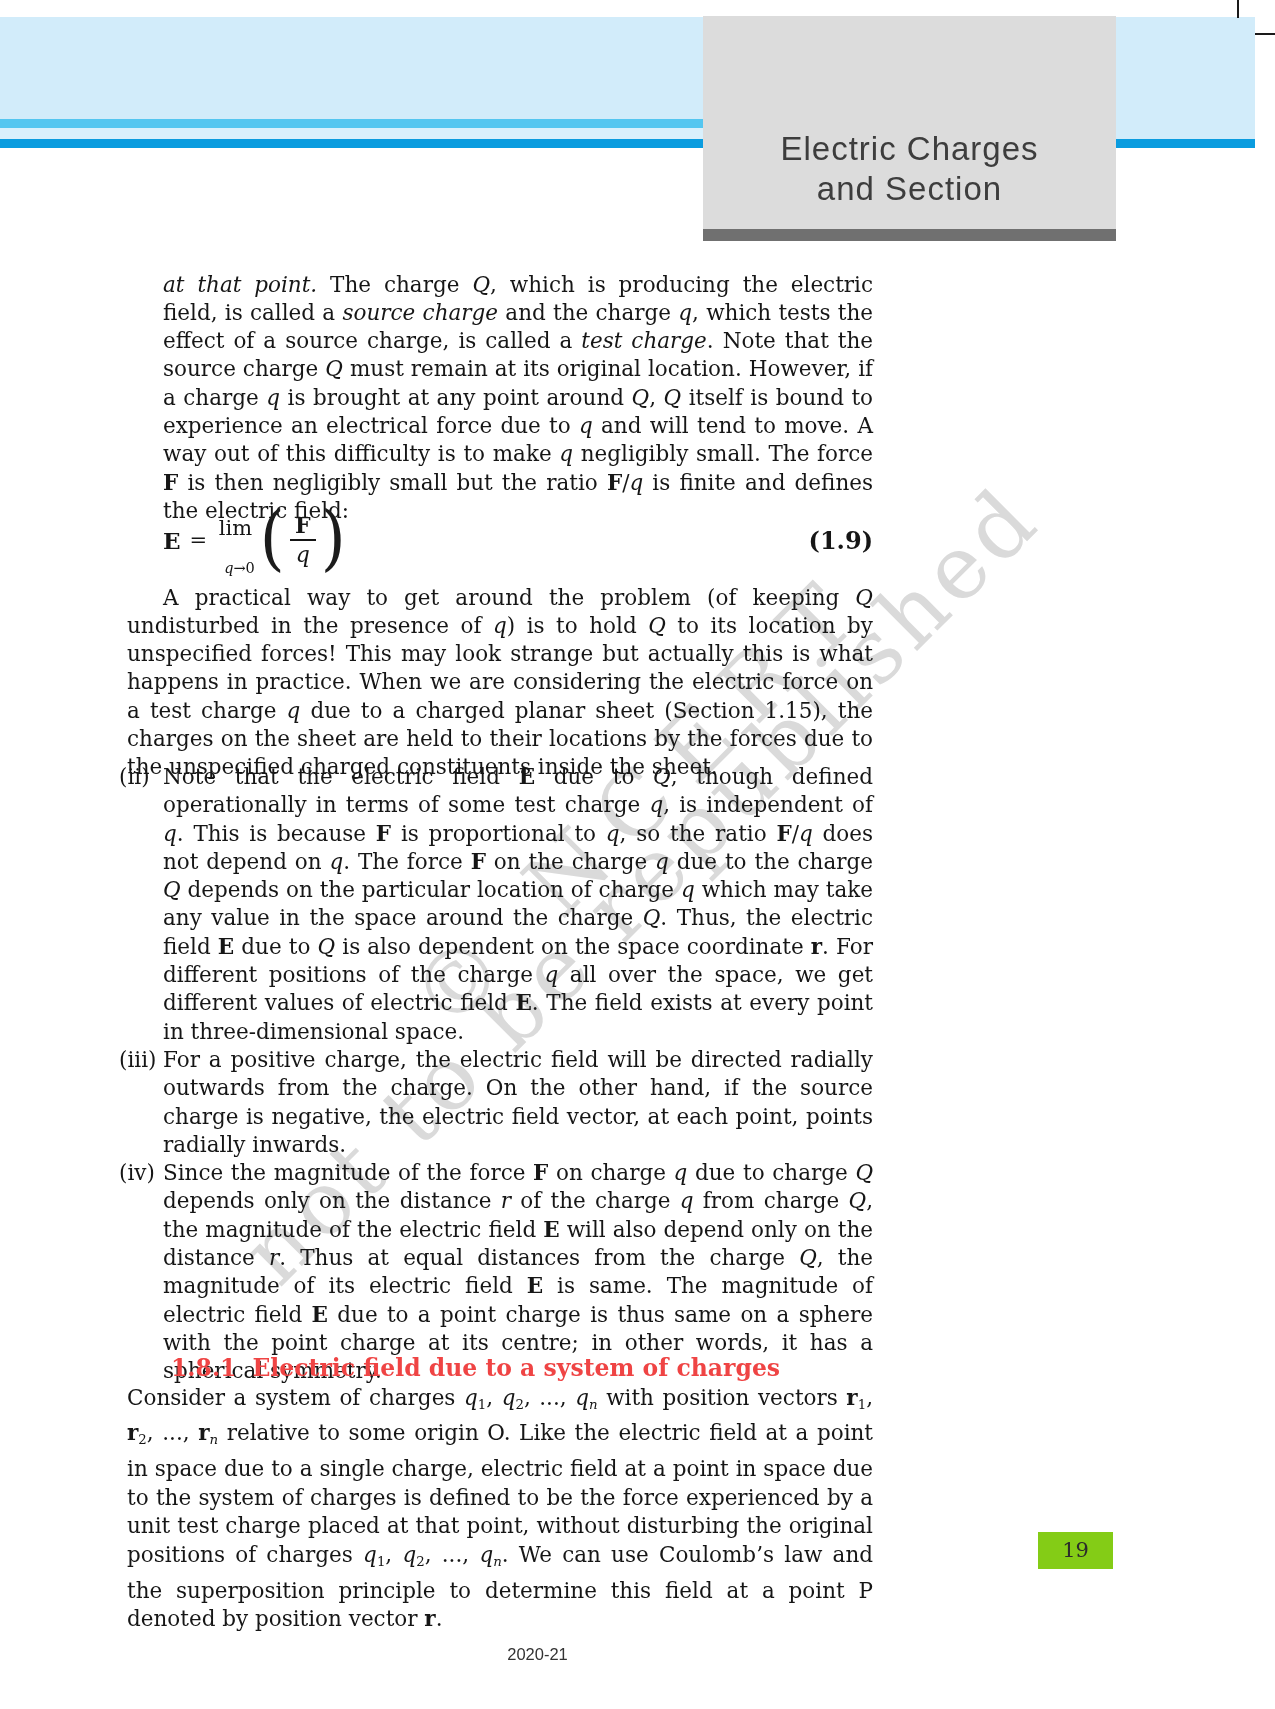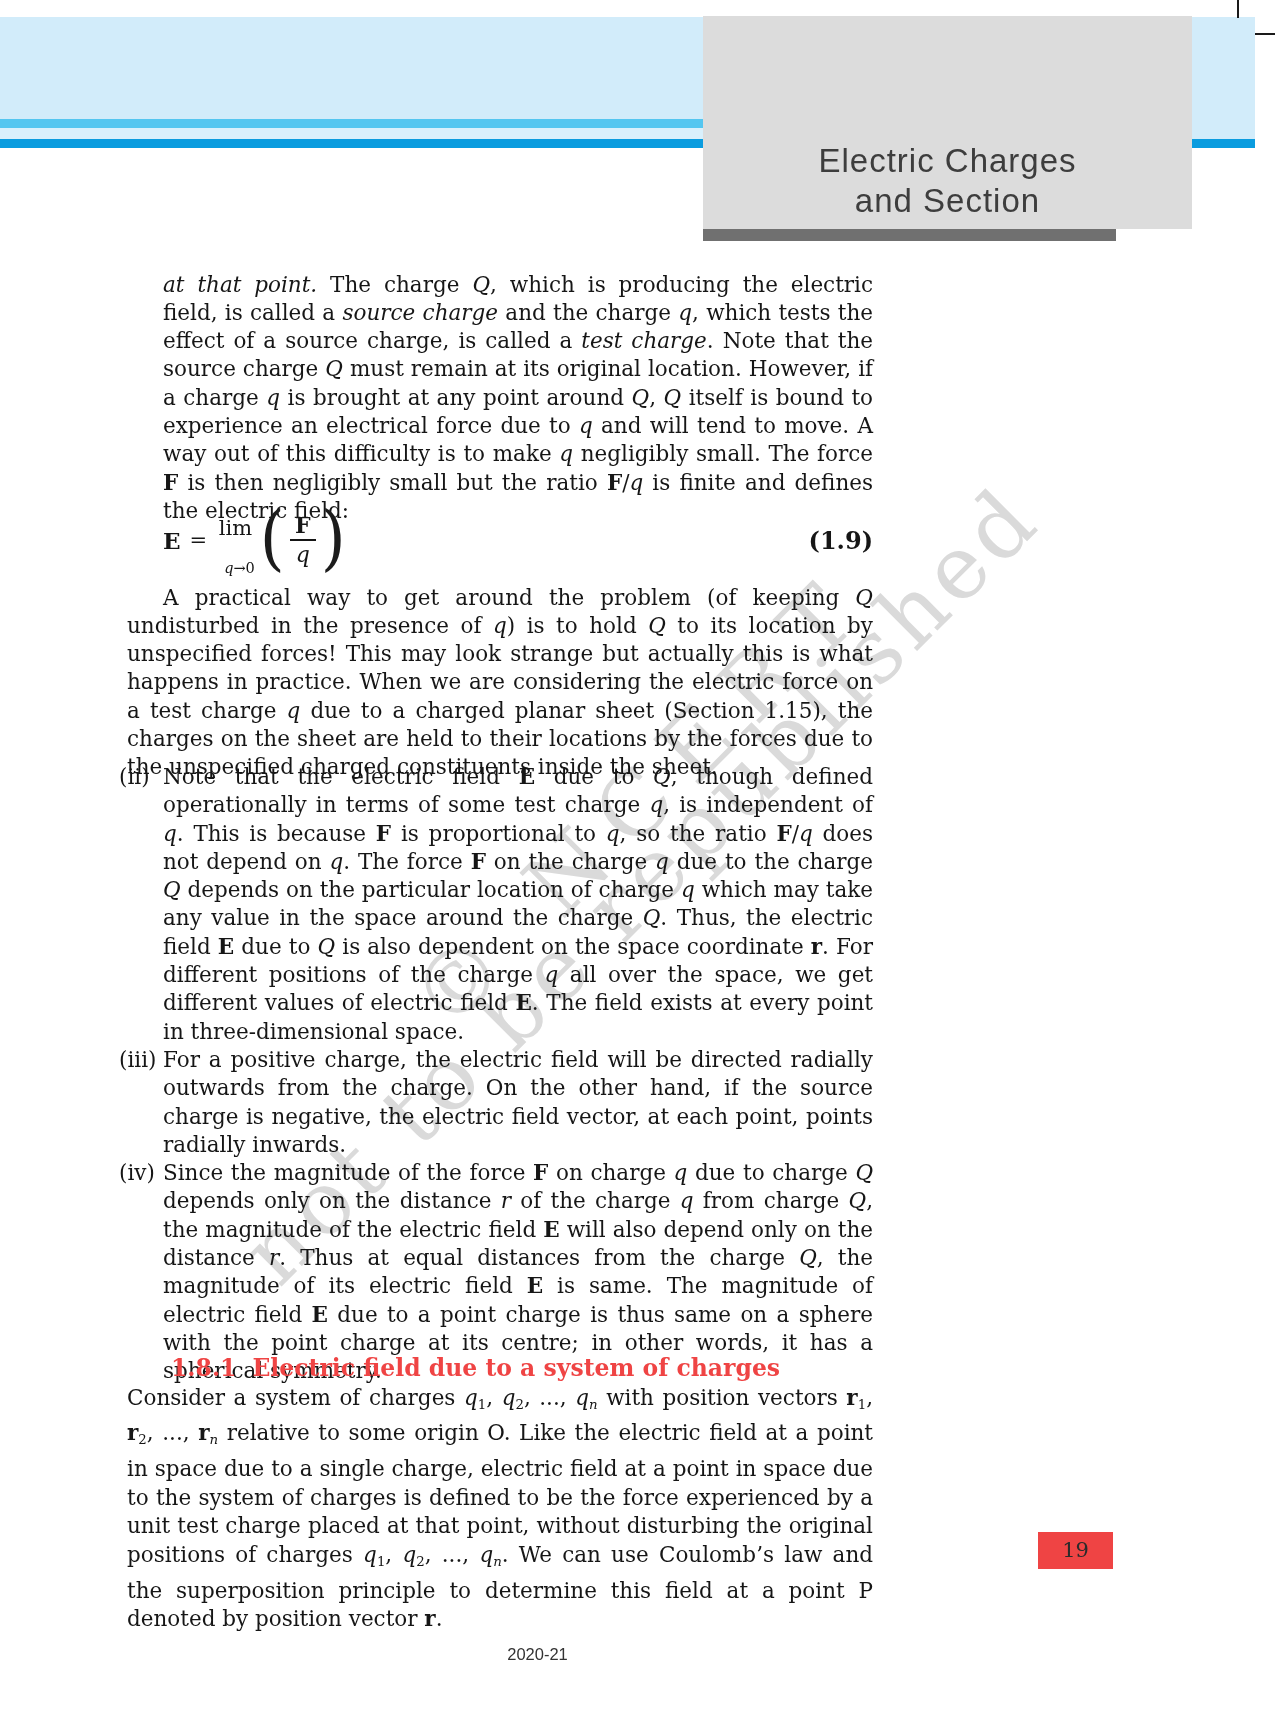--- a/index.html
+++ b/index.html
@@ -12,23 +12,23 @@
   .band-left{position:absolute;left:0;top:17px;width:703px;height:102px;background:#d2ecfa;z-index:1;}
   .band-left-cyan{position:absolute;left:0;top:119px;width:703px;height:9px;background:#54c6f0;z-index:1;}
   .band-left-light2{position:absolute;left:0;top:128px;width:703px;height:11px;background:#d9f0fc;z-index:1;}
   .band-left-dark{position:absolute;left:0;top:139px;width:703px;height:9px;background:#0a9cdf;z-index:1;}
   .band-right{position:absolute;left:1116px;top:17px;width:139px;height:122px;background:#d2ecfa;z-index:1;}
   .band-right-dark{position:absolute;left:1116px;top:139px;width:139px;height:9px;background:#0a9cdf;z-index:1;}
   .mark-v{position:absolute;left:1237px;top:0;width:2px;height:18px;background:#1a1a1a;z-index:2;}
   .mark-h{position:absolute;left:1255px;top:33px;width:20px;height:2px;background:#1a1a1a;z-index:2;}
   
   .chapter-box{
-    position:absolute;left:703px;top:16px;width:489px;height:213px;background:#dcdcdc;z-index:3;
+    position:absolute;left:703px;top:16px;width:413px;height:213px;background:#dcdcdc;z-index:3;
     display:flex;flex-direction:column;justify-content:flex-end;align-items:center;
-    padding-bottom:8px;box-sizing:border-box;
+    padding-bottom:20px;box-sizing:border-box;
   }
   .chapter-box-bar{position:absolute;left:703px;top:229px;width:413px;height:12px;background:#707070;z-index:3;}
   .chapter-title{
     font-family:"Liberation Sans", sans-serif;font-size:33px;line-height:40px;
     letter-spacing:1px;color:#3d3d3d;text-align:center;white-space:nowrap;
   }
   
   .wm{
     position:absolute;z-index:0;color:#dadada;white-space:nowrap;
     font-family:"DejaVu Serif", serif;
@@ -65,21 +65,21 @@
   .eq-lim-word{font-size:21px;line-height:20px;}
   .eq-lim-sub{font-size:14.5px;line-height:15px;margin-left:8px;}
   .eq-paren{font-size:64px;line-height:0;transform:scaleY(1.12);position:relative;top:-3px;color:#1c1c1c;font-weight:normal;}
   .eq-frac{display:inline-flex;flex-direction:column;align-items:center;margin:0 5px;}
   .eq-num{font-weight:bold;font-size:22px;line-height:24px;}
   .eq-bar{width:26px;border-top:2px solid #151515;margin:2px 0;}
   .eq-den{font-style:italic;font-size:22px;line-height:24px;}
   .eq-label{position:absolute;right:0;top:50%;transform:translateY(-50%);font-size:24px;font-weight:bold;}
   
   .page-badge{
-    position:absolute;left:1038px;top:1532px;width:75px;height:37px;background:#ef4444;z-index:5;
+    position:absolute;left:1038px;top:1532px;width:75px;height:37px;background:#84cc16;z-index:5;
     text-align:center;line-height:37px;font-size:21px;color:#2b2b2b;
   }
   .footer{
     position:absolute;left:0;top:1645px;width:1075px;text-align:center;z-index:5;
     font-family:"Liberation Sans", sans-serif;font-size:16.5px;color:#333;
   }
 </style>
 </head>
 <body>
 

